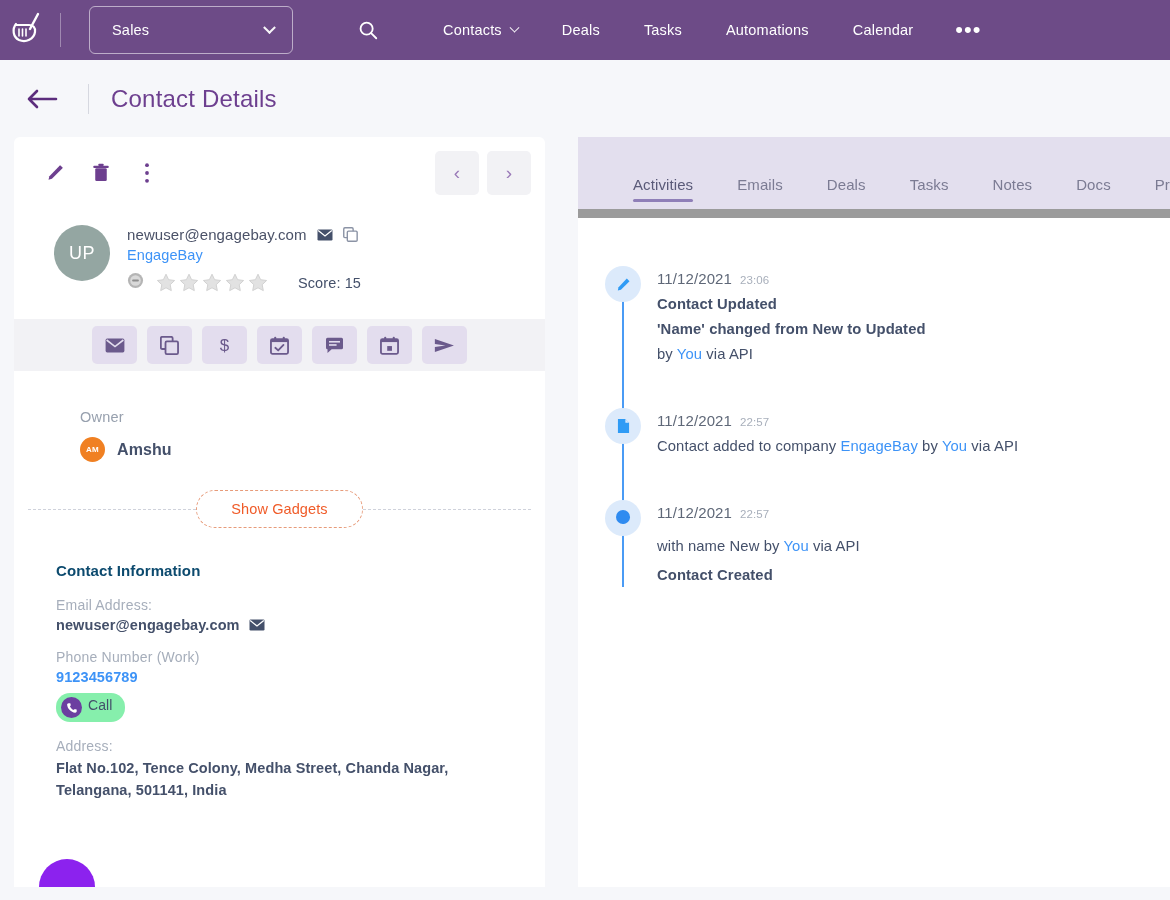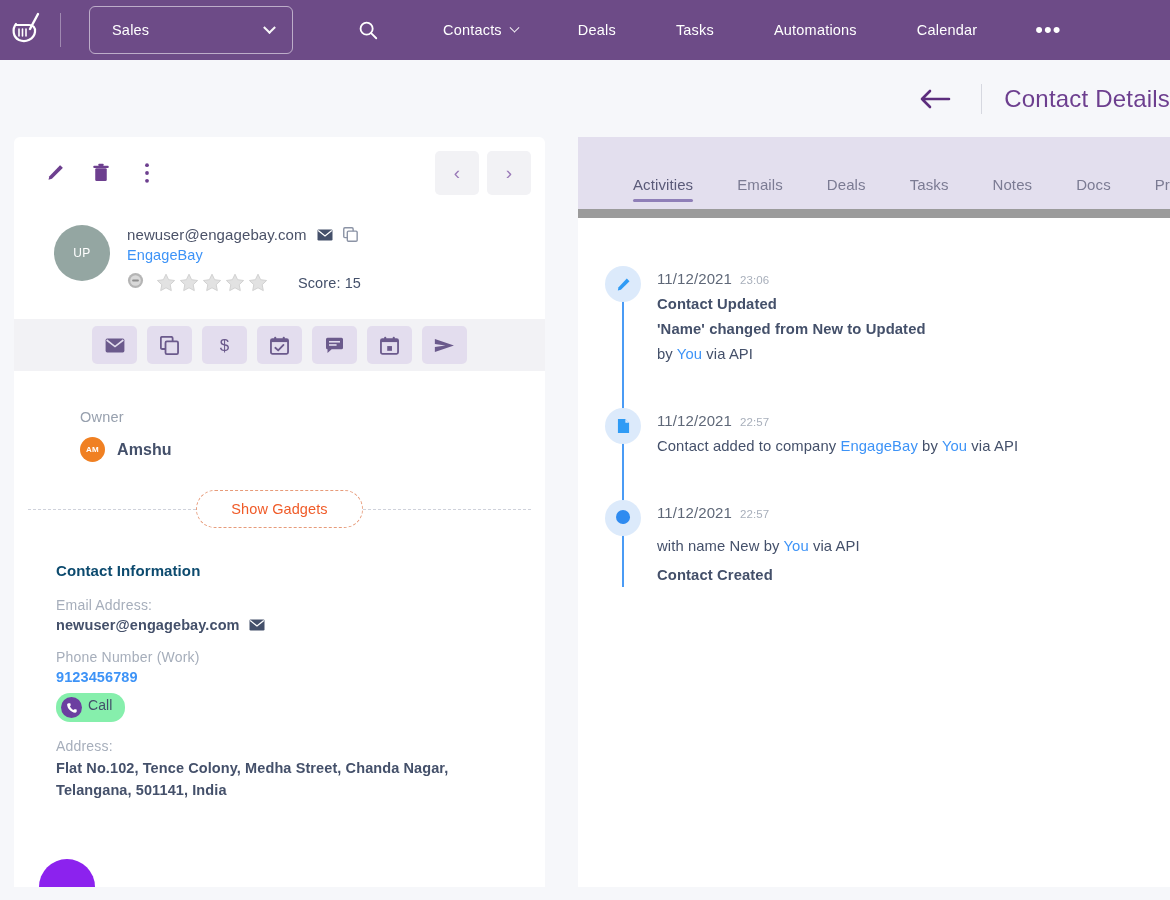--- a/index.html
+++ b/index.html
@@ -45,42 +45,41 @@
     border-right: 2px solid #ffffff;
     border-bottom: 2px solid #ffffff;
     transform: rotate(45deg) translate(-2px,-2px);
     opacity: .95;
   }
   .search-btn {
     margin-left: 58px; width: 34px; height: 34px;
     display: flex; align-items: center; justify-content: center;
     flex: 0 0 auto;
   }
-  .nav-items { display: flex; align-items: center; margin-left: 36px; gap: 16px; }
+  .nav-items { display: flex; align-items: center; margin-left: 36px; }
   .nav-item {
     color: #ffffff; font-size: 14.5px;
     padding: 0 22px; height: 60px;
     display: flex; align-items: center; gap: 9px;
     letter-spacing: .2px; white-space: nowrap;
   }
   .nav-item .caret { width: 7px; height: 7px; border-width: 1.8px; }
   .nav-more {
     color: #ffffff; font-size: 22px; letter-spacing: 1px;
     padding: 0 20px; height: 60px;
     display: flex; align-items: center;
     line-height: 0;
   }
 
   
   .page-header {
     height: 77px; width: 100%;
     background: #f6f7fa;
     display: flex; align-items: center;
     padding-left: 26px;
-    justify-content: flex-end;
   }
   .back-arrow { width: 40px; height: 30px; display:flex; align-items:center; }
   .header-sep {
     width: 1px; height: 30px; background: #d6d8e0;
     margin: 0 22px 0 22px;
   }
   .page-title {
     color: #6d3f8f; font-size: 24px; letter-spacing: .2px;
   }
 
@@ -117,21 +116,21 @@
     color: #9a7ab8; font-size: 19px;
   }
 
   .contact-head {
     display: flex; padding: 24px 0 0 40px;
   }
   .avatar-lg {
     width: 56px; height: 56px; border-radius: 50%;
     background: #94a6a2; color: #ffffff;
     display: flex; align-items: center; justify-content: center;
-    font-size: 12px; letter-spacing: .5px;
+    font-size: 18px; letter-spacing: .5px;
     flex: 0 0 auto;
   }
   .contact-meta { margin-left: 17px; padding-top: 1px; }
   .contact-name {
     font-size: 16.5px; font-weight: bold; color: #3e4a63;
     letter-spacing: .1px; margin-bottom: 3px;
   }
   .contact-email-row { display: flex; align-items: center; gap: 10px; }
   .contact-email { font-size: 15px; color: #4b5268; letter-spacing: .1px; }
   .mini-icon { width: 16px; height: 16px; display: inline-flex; align-items: center; }

